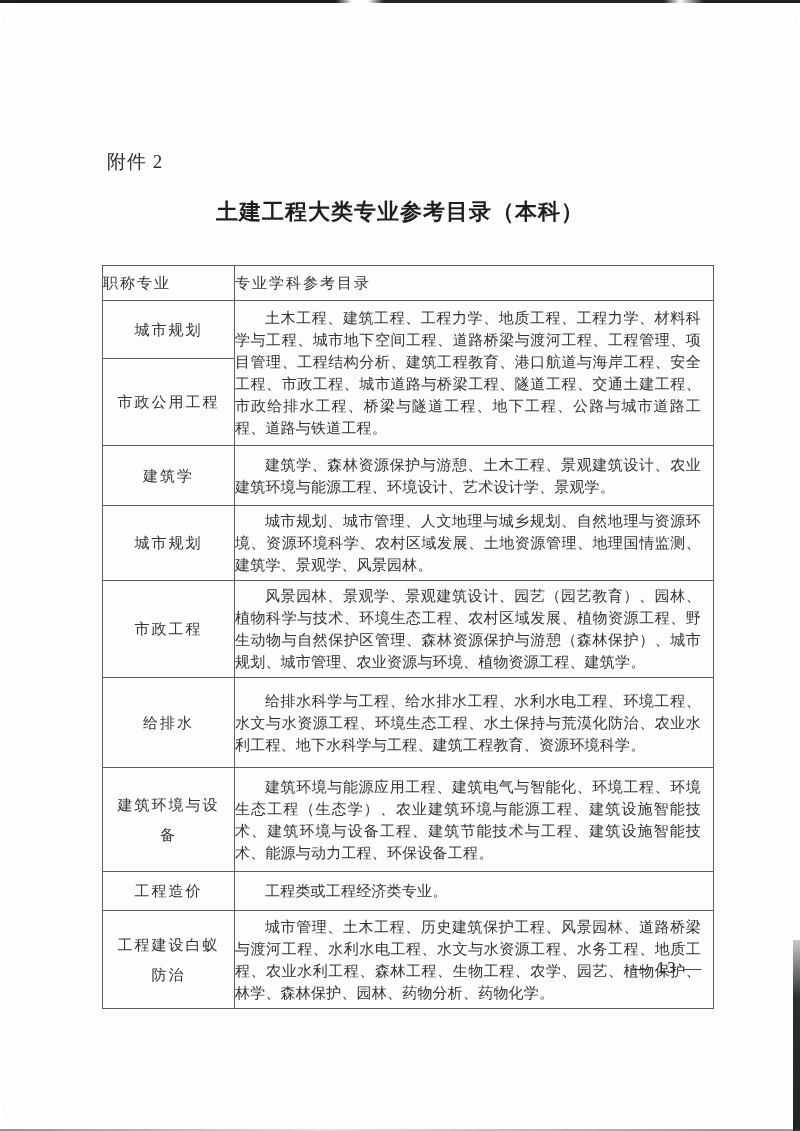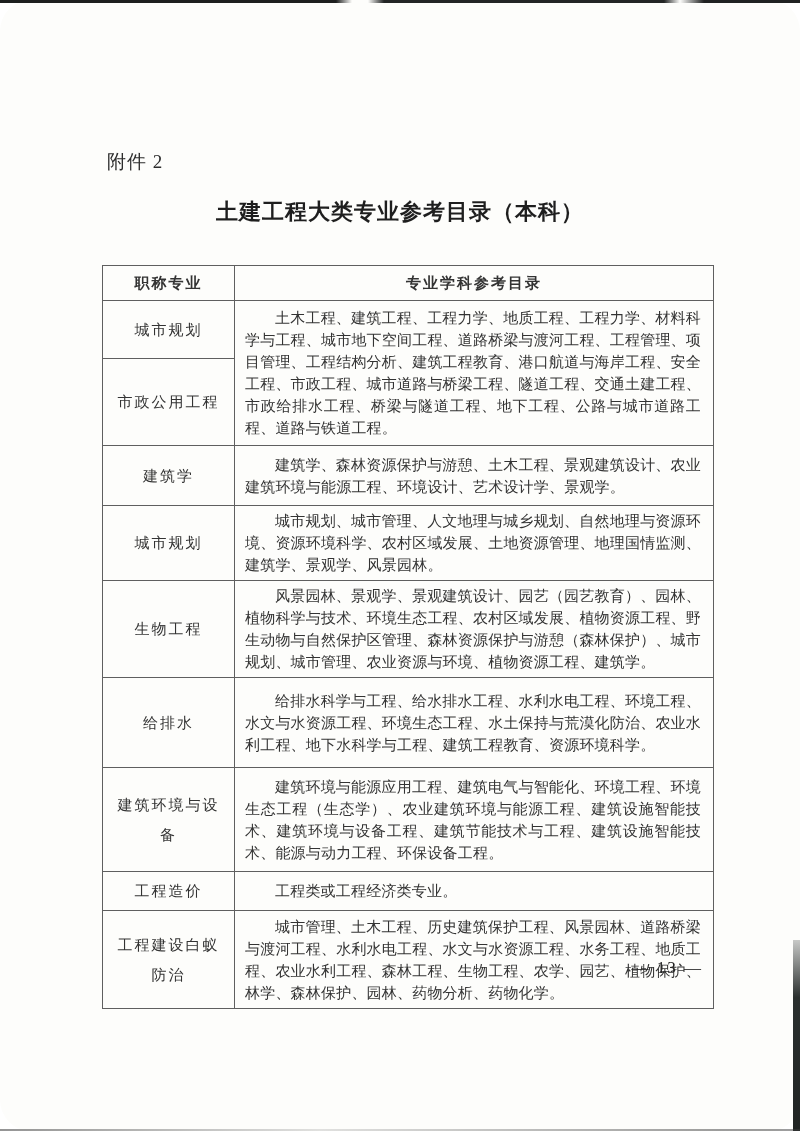--- a/index.html
+++ b/index.html
@@ -69,36 +69,36 @@
     border-collapse: collapse;
     table-layout: fixed;
   }
   .ref-table th, .ref-table td {
     border: 1px solid #5f5f5f;
     color: #333333;
     vertical-align: middle;
   }
   .ref-table th {
     font-size: 15px;
-    font-weight: bold;
+    font-weight: normal;
     letter-spacing: 2px;
-    text-align: center;
+    text-align: left;
     padding: 0;
   }
   td.label-cell {
     text-align: center;
     font-size: 15px;
     letter-spacing: 2px;
     padding: 2px 8px;
     line-height: 30px;
   }
   td.catalog-cell {
     font-size: 15px;
     line-height: 22px;
-    padding: 4px 12px 4px 10px;
+    padding: 4px 12px 4px 0;
     text-align: justify;
     text-indent: 2em;
     letter-spacing: 0.2px;
   }
   .page-number {
     position: absolute;
     right: 97px;
     top: 958px;
     font-size: 17px;
     color: #262626;
@@ -137,21 +137,21 @@
     </tr>
     <tr style="height:60px">
       <td class="label-cell">建筑学</td>
       <td class="catalog-cell">建筑学、森林资源保护与游憩、土木工程、景观建筑设计、农业建筑环境与能源工程、环境设计、艺术设计学、景观学。</td>
     </tr>
     <tr style="height:73px">
       <td class="label-cell">城市规划</td>
       <td class="catalog-cell">城市规划、城市管理、人文地理与城乡规划、自然地理与资源环境、资源环境科学、农村区域发展、土地资源管理、地理国情监测、建筑学、景观学、风景园林。</td>
     </tr>
     <tr style="height:94px">
-      <td class="label-cell">生物工程</td>
+      <td class="label-cell">市政工程</td>
       <td class="catalog-cell">风景园林、景观学、景观建筑设计、园艺（园艺教育）、园林、植物科学与技术、环境生态工程、农村区域发展、植物资源工程、野生动物与自然保护区管理、森林资源保护与游憩（森林保护）、城市规划、城市管理、农业资源与环境、植物资源工程、建筑学。</td>
     </tr>
     <tr style="height:90px">
       <td class="label-cell">给排水</td>
       <td class="catalog-cell">给排水科学与工程、给水排水工程、水利水电工程、环境工程、水文与水资源工程、环境生态工程、水土保持与荒漠化防治、农业水利工程、地下水科学与工程、建筑工程教育、资源环境科学。</td>
     </tr>
     <tr style="height:104px">
       <td class="label-cell">建筑环境与设备</td>
       <td class="catalog-cell">建筑环境与能源应用工程、建筑电气与智能化、环境工程、环境生态工程（生态学）、农业建筑环境与能源工程、建筑设施智能技术、建筑环境与设备工程、建筑节能技术与工程、建筑设施智能技术、能源与动力工程、环保设备工程。</td>
     </tr>

